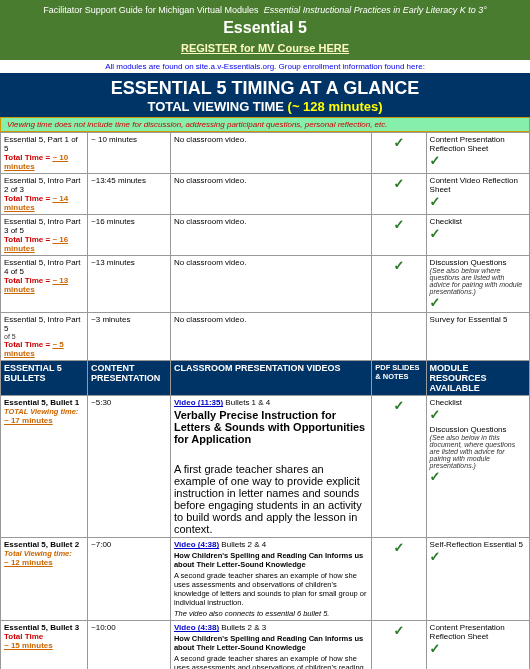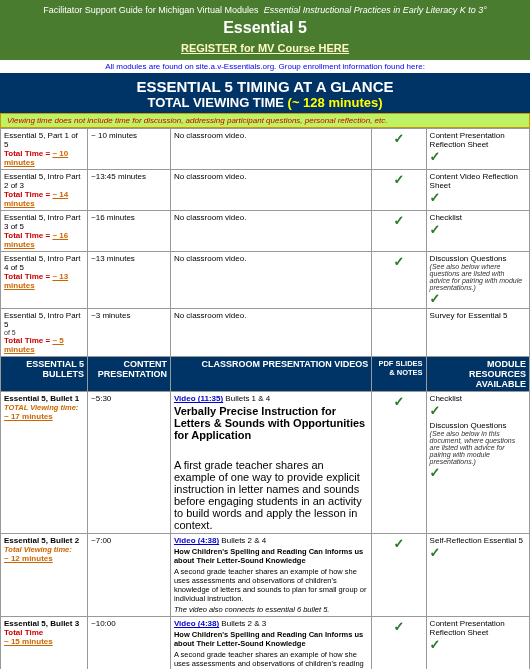--- a/index.html
+++ b/index.html
@@ -40,34 +40,34 @@
       text-align: center;
       background: #fff;
     }
     .timing-header {
       background: #003366;
       color: white;
       text-align: center;
       padding: 5px 4px 3px;
     }
     .timing-header .timing-title {
-      font-size: 15px;
+      font-size: 18px;
       font-weight: bold;
       display: block;
     }
     .timing-header .viewing-time {
       font-size: 13px;
       font-weight: bold;
       display: block;
     }
     .timing-header .viewing-time span.highlight {
       color: #ffff00;
     }
     .viewing-note {
-      background: #bef264;
+      background: #86efac;
       font-size: 8px;
       color: #cc0000;
       font-style: italic;
       padding: 2px 6px;
       border: 1px solid #cc9900;
     }
     table.main-table {
       width: 100%;
       border-collapse: collapse;
       font-size: 8px;
@@ -92,21 +92,21 @@
       font-weight: bold;
     }
     .underline-yellow {
       text-decoration: underline;
       color: #cc6600;
     }
     .bullets-header {
       background: #003366;
       color: white;
       font-weight: bold;
-      text-align: right;
+      text-align: left;
       font-size: 9px;
     }
     .video-link {
       color: #0000cc;
       text-decoration: underline;
       font-weight: bold;
     }
     .italic-note {
       font-style: italic;
       font-size: 7px;

